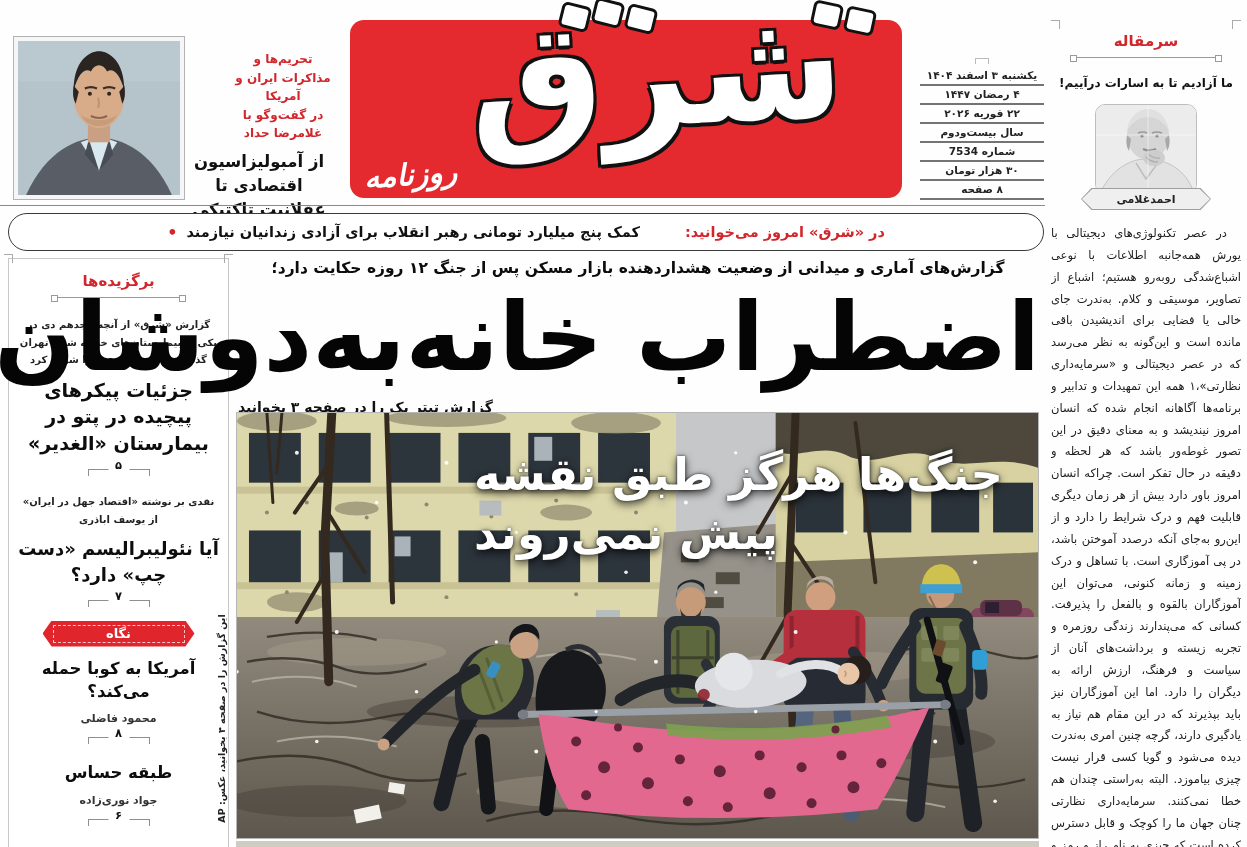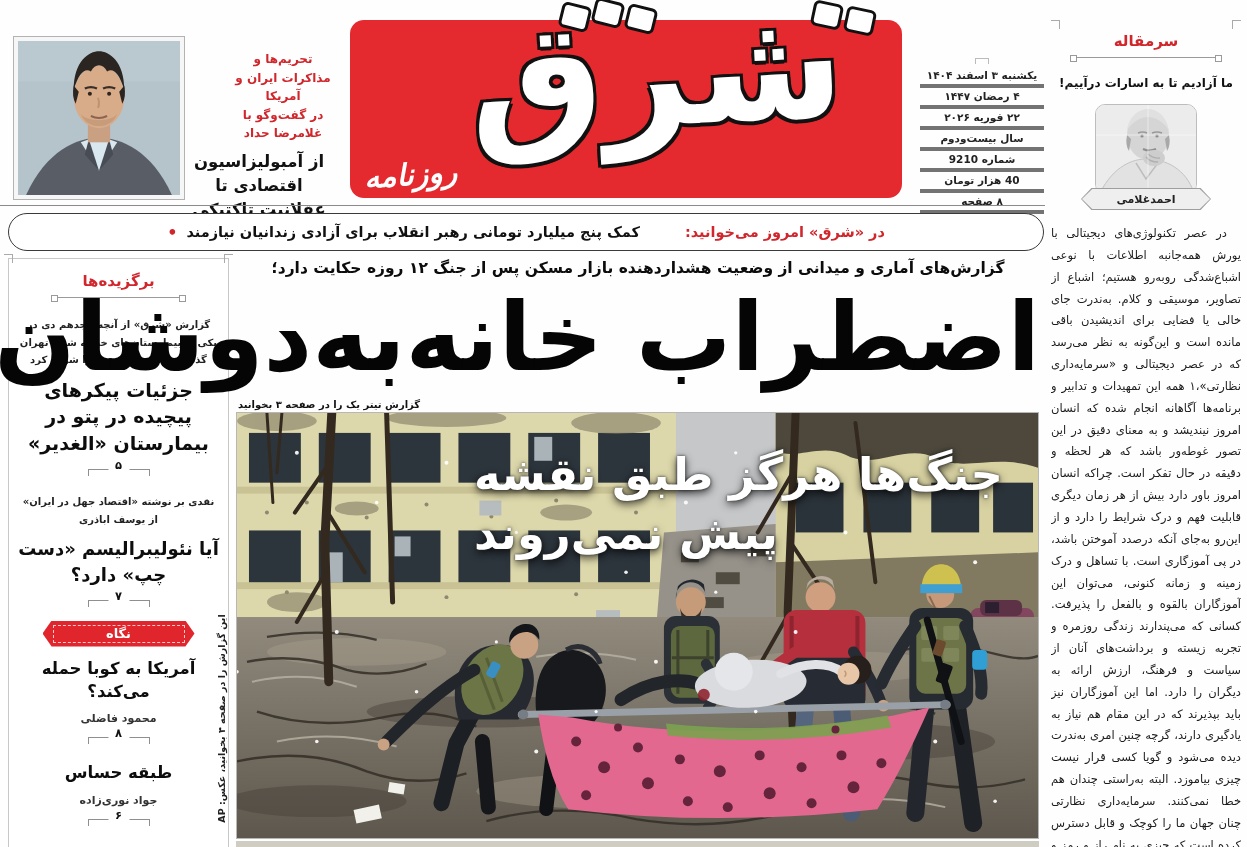--- a/index.html
+++ b/index.html
@@ -19,21 +19,21 @@
     font-size:150px;font-weight:bold;transform:rotate(-3deg);
     text-shadow:3px 3px 0 #111,-3px -3px 0 #111,3px -3px 0 #111,-3px 3px 0 #111,0 4px 0 #111;}
   .logo-sub{position:absolute;left:14px;bottom:6px;color:#fff;font-size:30px;font-weight:bold;
     font-style:italic;transform:rotate(-4deg);}
   .logo-dot{position:absolute;width:24px;height:20px;background:#fff;border:3px solid #111;
     border-radius:6px;}
   .dateline{left:920px;top:58px;width:124px;}
   .dl-orn{width:12px;height:5px;margin:0 auto 3px;border-top:1px solid #bbb;
     border-left:1px solid #bbb;border-right:1px solid #bbb;}
   .dl-row{font-size:10.5px;font-weight:bold;color:#222;text-align:center;padding:2px 0 3px;
-    border-bottom:4px solid #737373;}
+    border-bottom:2px solid #737373;}
   .dl-row:first-of-type{border-top:1px dotted #bbb;}
   .main-rule{left:0;top:205px;width:1045px;border-top:1px solid #8a8a8a;height:0;}
 
   
   .strip{left:8px;top:213px;width:1036px;height:38px;border:1.4px solid #3a3a3a;
     border-radius:19px;display:flex;align-items:center;justify-content:center;gap:9px;
     box-sizing:border-box;background:#fff;}
   .strip .lbl{color:#d0262c;font-size:14.5px;font-weight:bold;white-space:nowrap;margin-left:36px;}
   .strip .itm{color:#111;font-size:14.5px;font-weight:bold;white-space:nowrap;}
   .strip .sep{color:#d0262c;font-size:16px;font-weight:bold;}
@@ -88,21 +88,21 @@
   .badge .txt{position:absolute;inset:0;display:flex;align-items:center;justify-content:center;
     color:#fff;font-size:13px;font-weight:bold;}
   .mt16{margin-top:16px;} .mt12{margin-top:16px;}
 
   
   .lead-kicker{left:236px;top:259px;width:804px;text-align:center;font-size:15.5px;
     font-weight:bold;color:#0c0c0c;}
   .lead-headline{left:236px;top:276px;width:804px;text-align:left;font-size:95px;
     font-weight:bold;color:#050505;line-height:1.3;white-space:nowrap;
     letter-spacing:-2px;}
-  .lead-note{left:238px;top:399px;font-size:10px;font-weight:bold;color:#111;}
+  .lead-note{left:238px;top:399px;font-size:14px;font-weight:bold;color:#111;}
 
   
   .photo{left:236px;top:412px;width:803px;height:427px;border:1px solid #b7b7b7;
     box-sizing:border-box;overflow:hidden;background:#c6c7c9;}
   .photo svg{display:block;width:100%;height:100%;}
   .ph-kicker{position:absolute;top:7px;right:12px;color:#fff;font-size:13px;font-weight:bold;
     text-shadow:0 1px 3px rgba(0,0,0,.95),0 0 7px rgba(0,0,0,.8);}
   .ph-headline{position:absolute;top:32px;right:-6px;width:570px;text-align:left;color:#fff;
     font-size:45px;font-weight:bold;line-height:1.32;
     text-shadow:0 3px 9px rgba(0,0,0,.8),0 0 3px rgba(40,40,40,.9);}
@@ -156,22 +156,22 @@
     <div class="logo-word">شرق</div>
     <div class="logo-sub">روزنامه</div>
   </div>
 
   <div class="abs dateline">
     <div class="dl-orn"></div>
     <div class="dl-row">یکشنبه ۳ اسفند ۱۴۰۴</div>
     <div class="dl-row">۴ رمضان ۱۴۴۷</div>
     <div class="dl-row">۲۲ فوریه ۲۰۲۶</div>
     <div class="dl-row">سال بیست‌ودوم</div>
-    <div class="dl-row">شماره 9210</div>
-    <div class="dl-row">40 هزار تومان</div>
+    <div class="dl-row">شماره 7534</div>
+    <div class="dl-row">۳۰ هزار تومان</div>
     <div class="dl-row">۸ صفحه</div>
   </div>
 
   <div class="abs main-rule"></div>
 
   <div class="abs strip">
     <span class="lbl">در «شرق» امروز می‌خوانید:</span>
     <span class="itm">کمک پنج میلیارد تومانی رهبر انقلاب برای آزادی زندانیان نیازمند</span>
     <span class="sep">•</span>
   </div>

